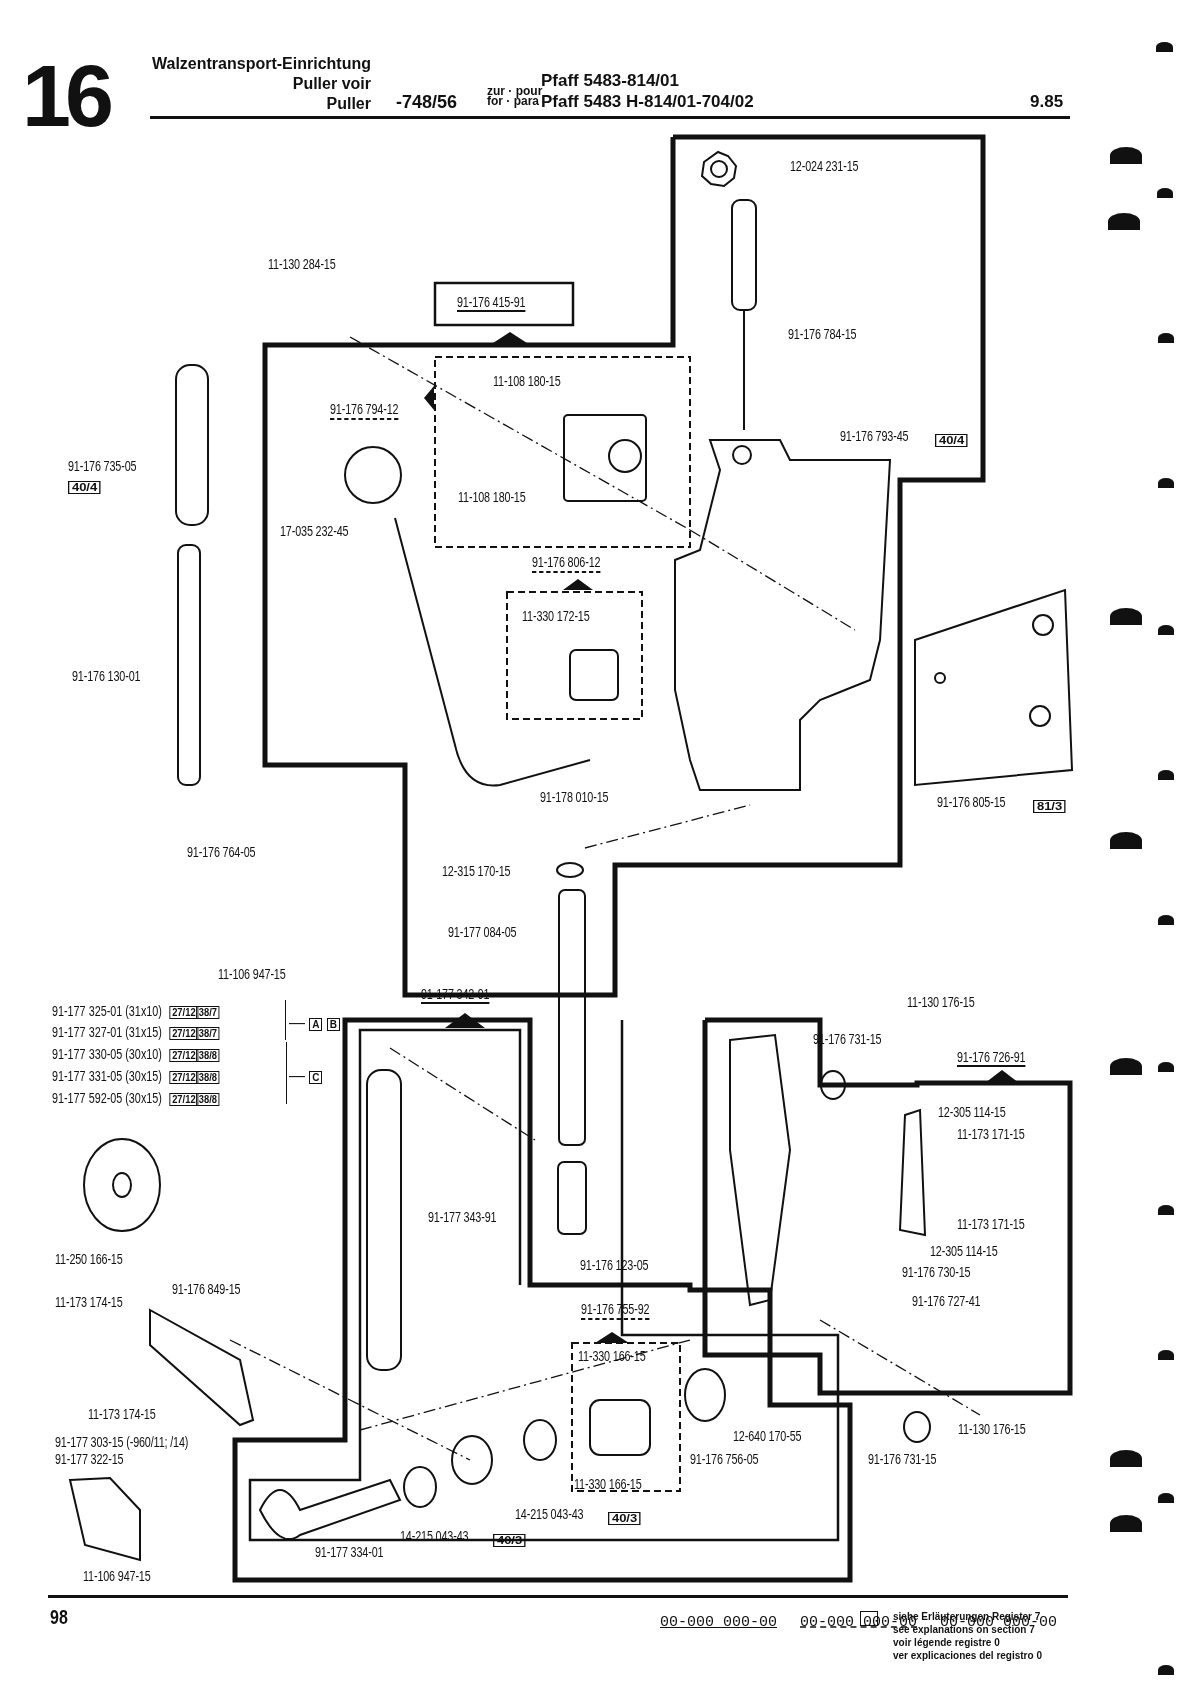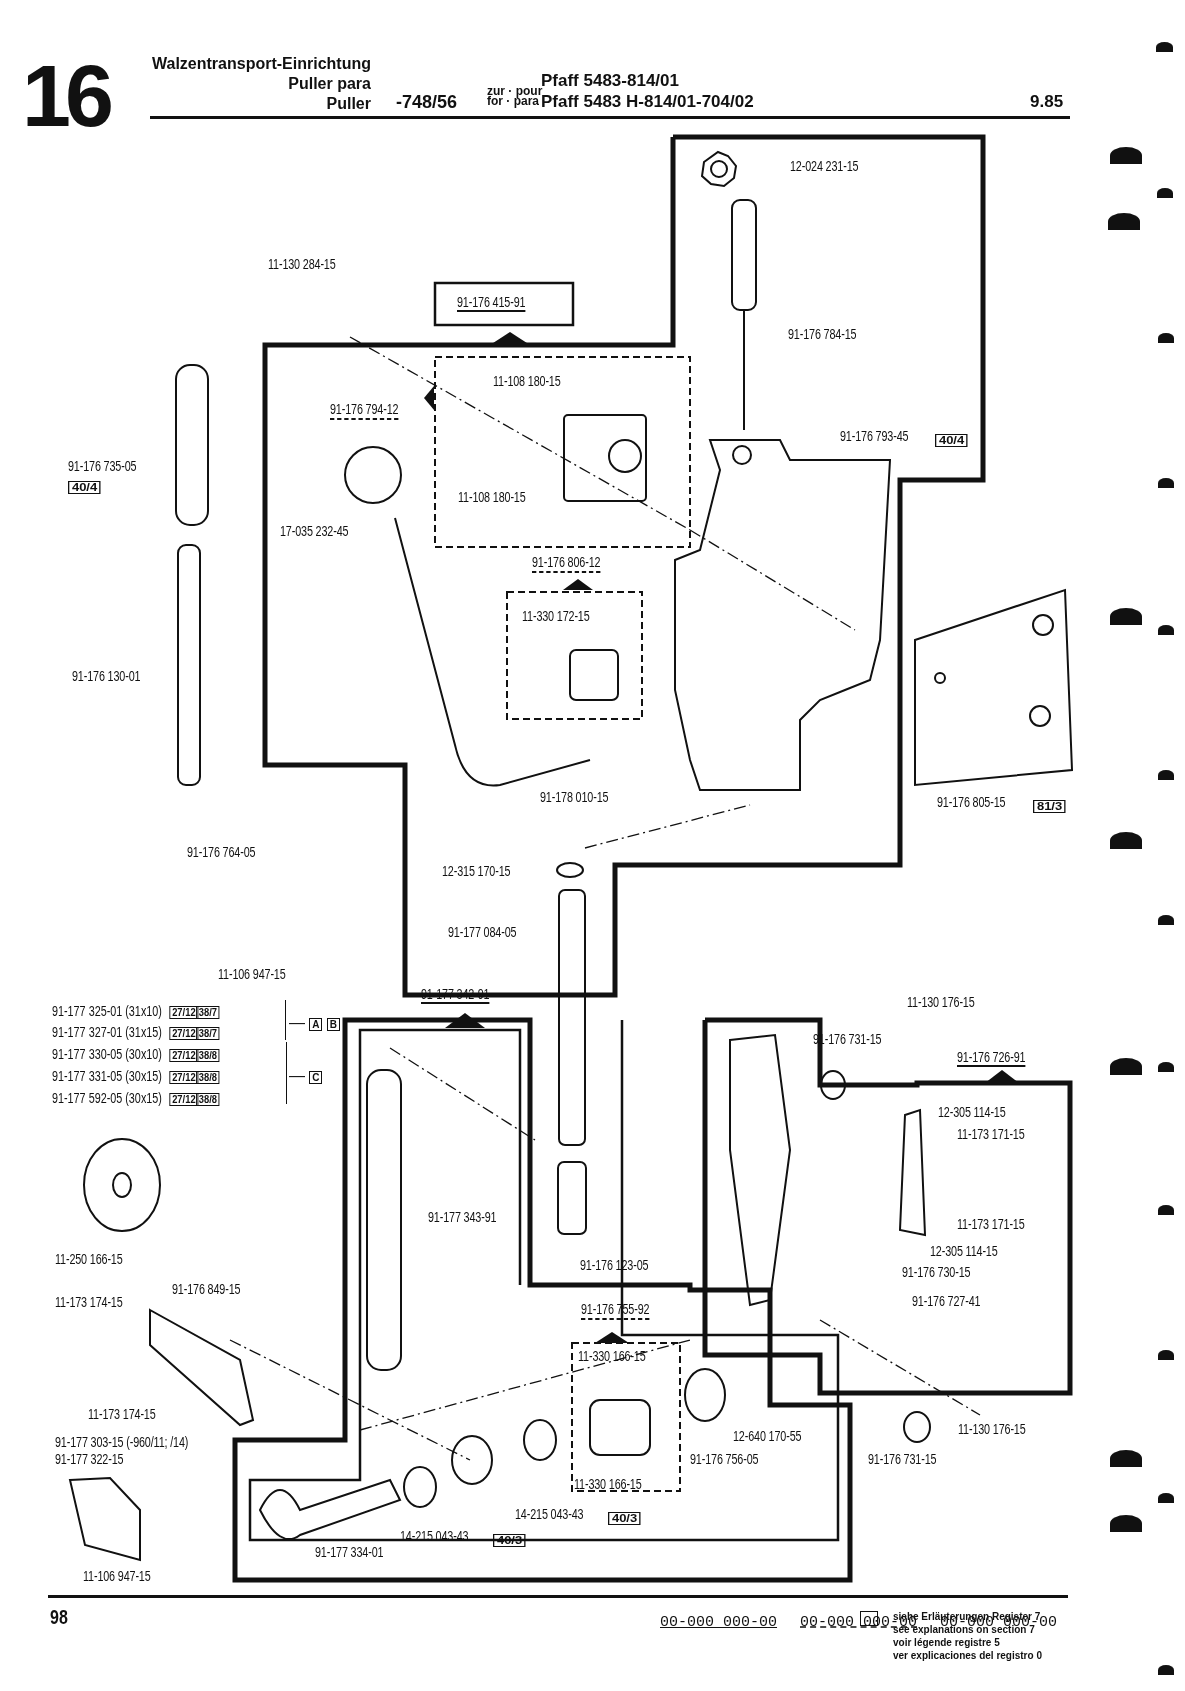--- a/index.html
+++ b/index.html
@@ -28,21 +28,21 @@
   .foot-note { left:893px; top:1610px; font-size:10px; line-height:13px; font-weight:bold; }
   .punch { position:absolute; background:#111; border-radius:50% 50% 0 0; }
   svg { position:absolute; left:0; top:0; }
 </style>
 </head>
 <body>
 
 <div class="abs sec-num">16</div>
 <div class="abs title">
   <div>Walzentransport-Einrichtung</div>
-  <div>Puller para</div>
+  <div>Puller voir</div>
   <div>Puller</div>
 </div>
 <div class="abs variant">-748/56</div>
 <div class="abs zur">
   <div>zur · pour</div>
   <div>for · para</div>
 </div>
 <div class="abs model">
   <div>Pfaff 5483-814/01</div>
   <div>Pfaff 5483 H-814/01-704/02</div>
@@ -208,21 +208,21 @@
 <div class="abs pageno">98</div>
 <div class="abs foot-codes">
   <span style="text-decoration:underline">00-000 000-00</span>
   <span style="text-decoration:underline dashed">00-000 000-00</span>
   <span>00-000 000-00</span>
 </div>
 <div class="abs foot-box"></div>
 <div class="abs foot-note">
   <div>siehe Erläuterungen Register 7</div>
   <div>see explanations on section 7</div>
-  <div>voir légende registre 5</div>
+  <div>voir légende registre 0</div>
   <div>ver explicaciones del registro 0</div>
 </div>
 
 <div class="punch" style="left:1156px;top:42px;width:17px;height:10px"></div>
 <div class="punch" style="left:1110px;top:147px;width:32px;height:17px"></div>
 <div class="punch" style="left:1157px;top:188px;width:16px;height:10px"></div>
 <div class="punch" style="left:1108px;top:213px;width:32px;height:17px"></div>
 <div class="punch" style="left:1158px;top:333px;width:16px;height:10px"></div>
 <div class="punch" style="left:1158px;top:478px;width:16px;height:10px"></div>
 <div class="punch" style="left:1110px;top:608px;width:32px;height:17px"></div>

